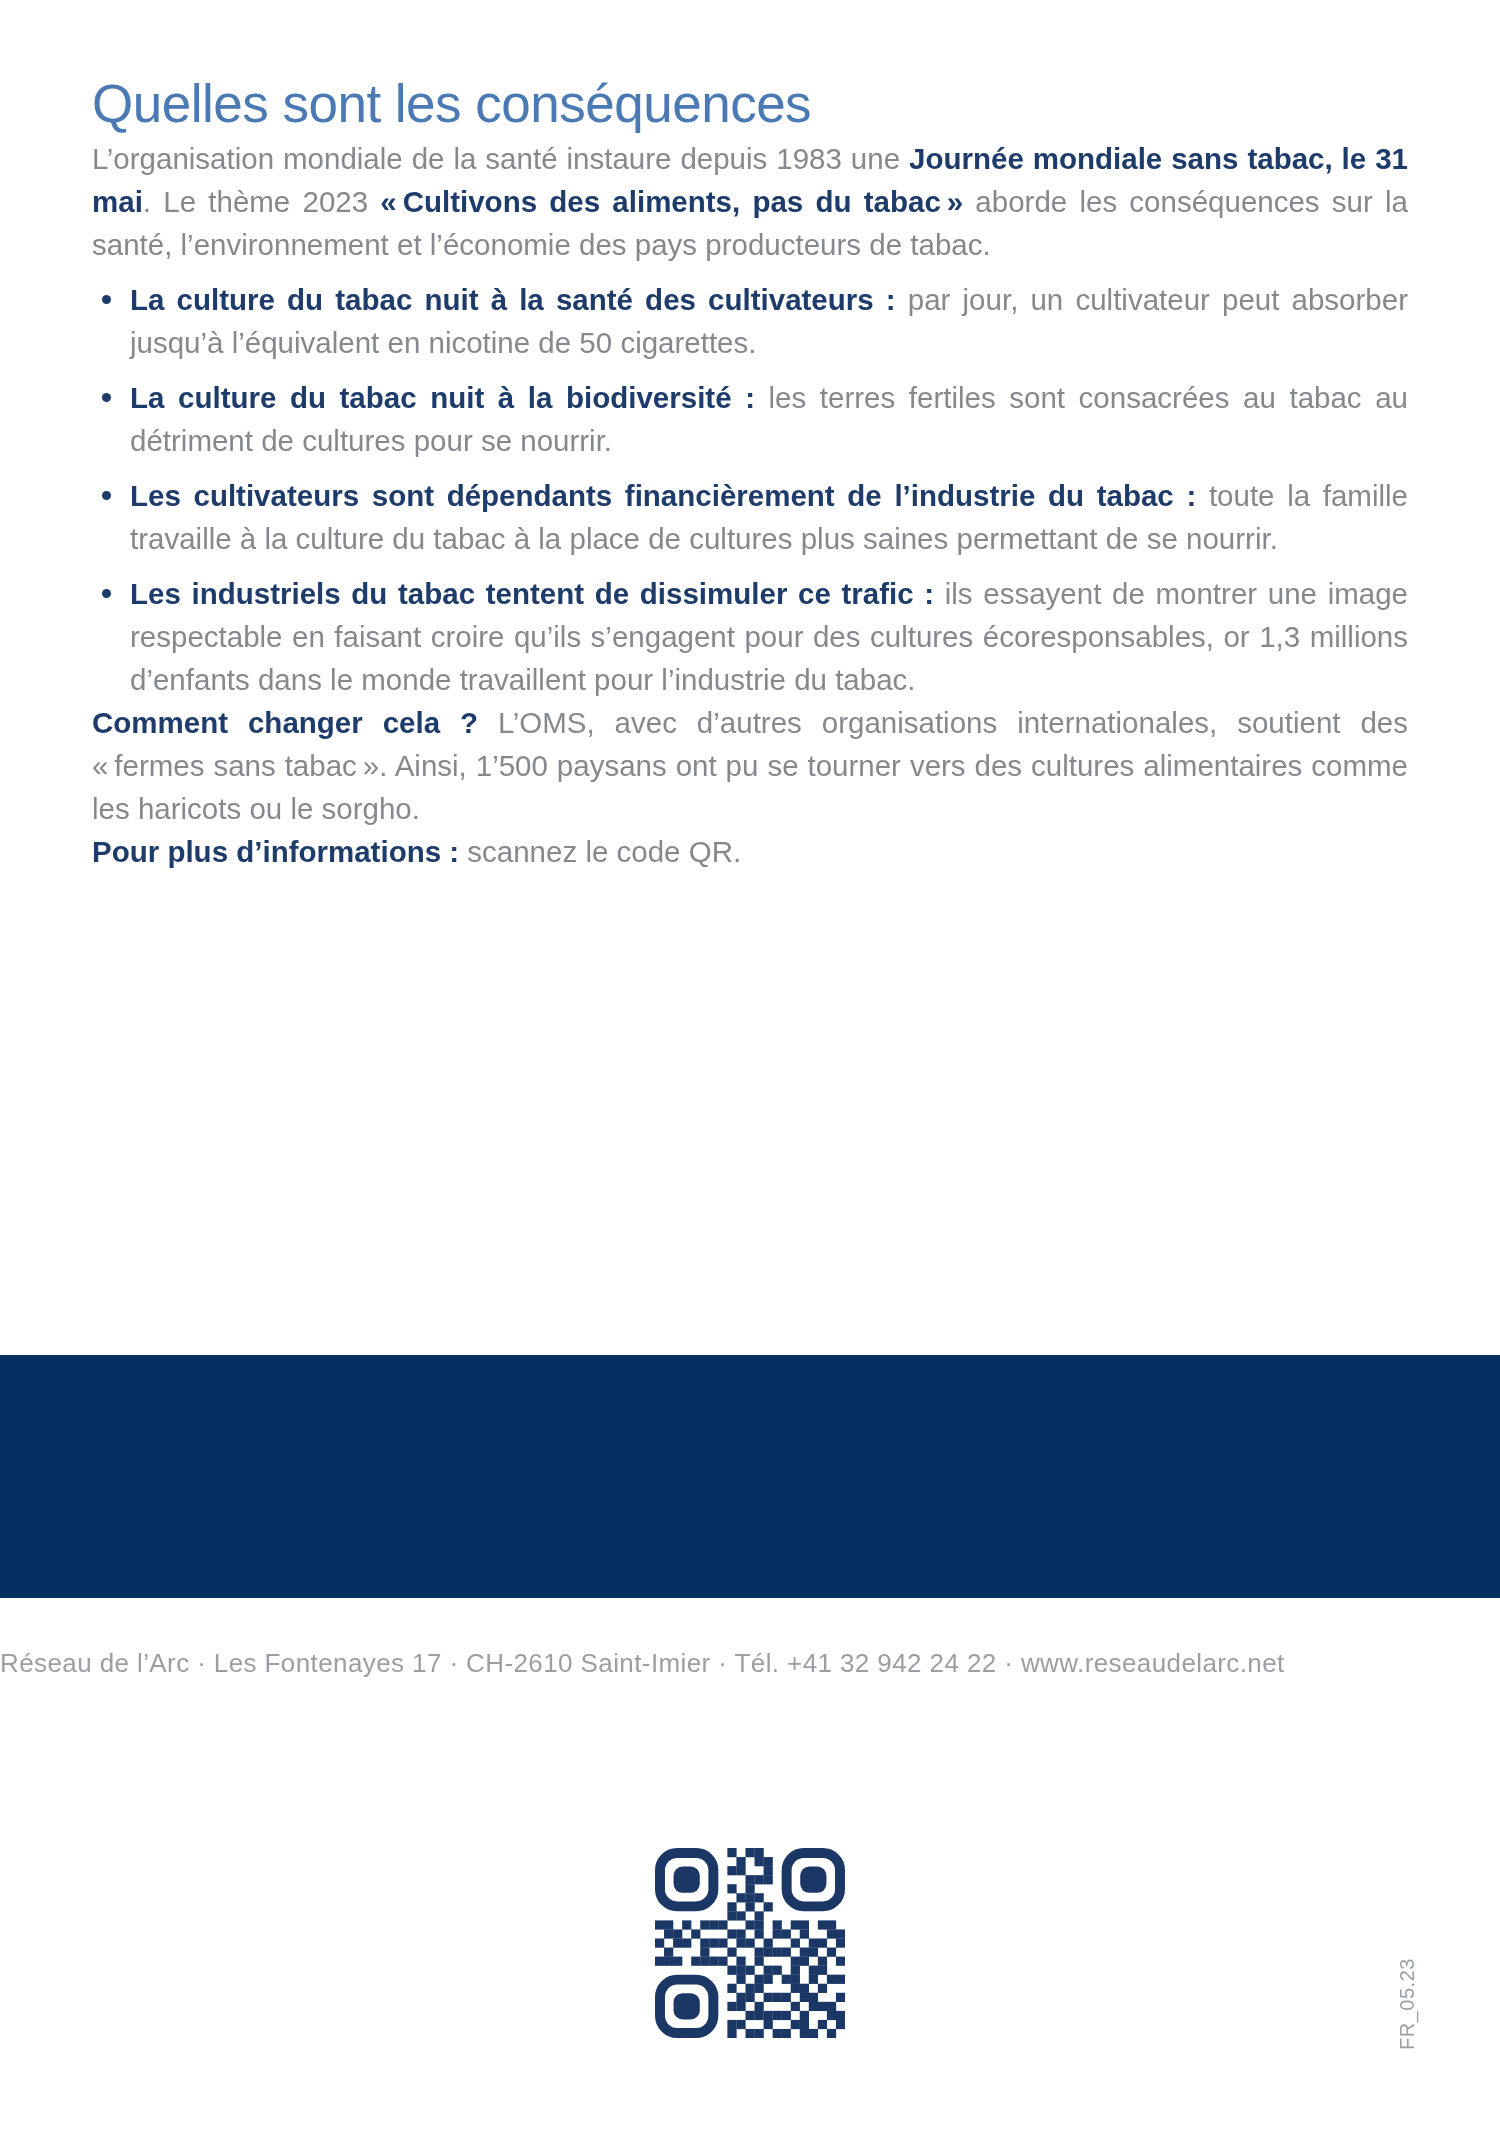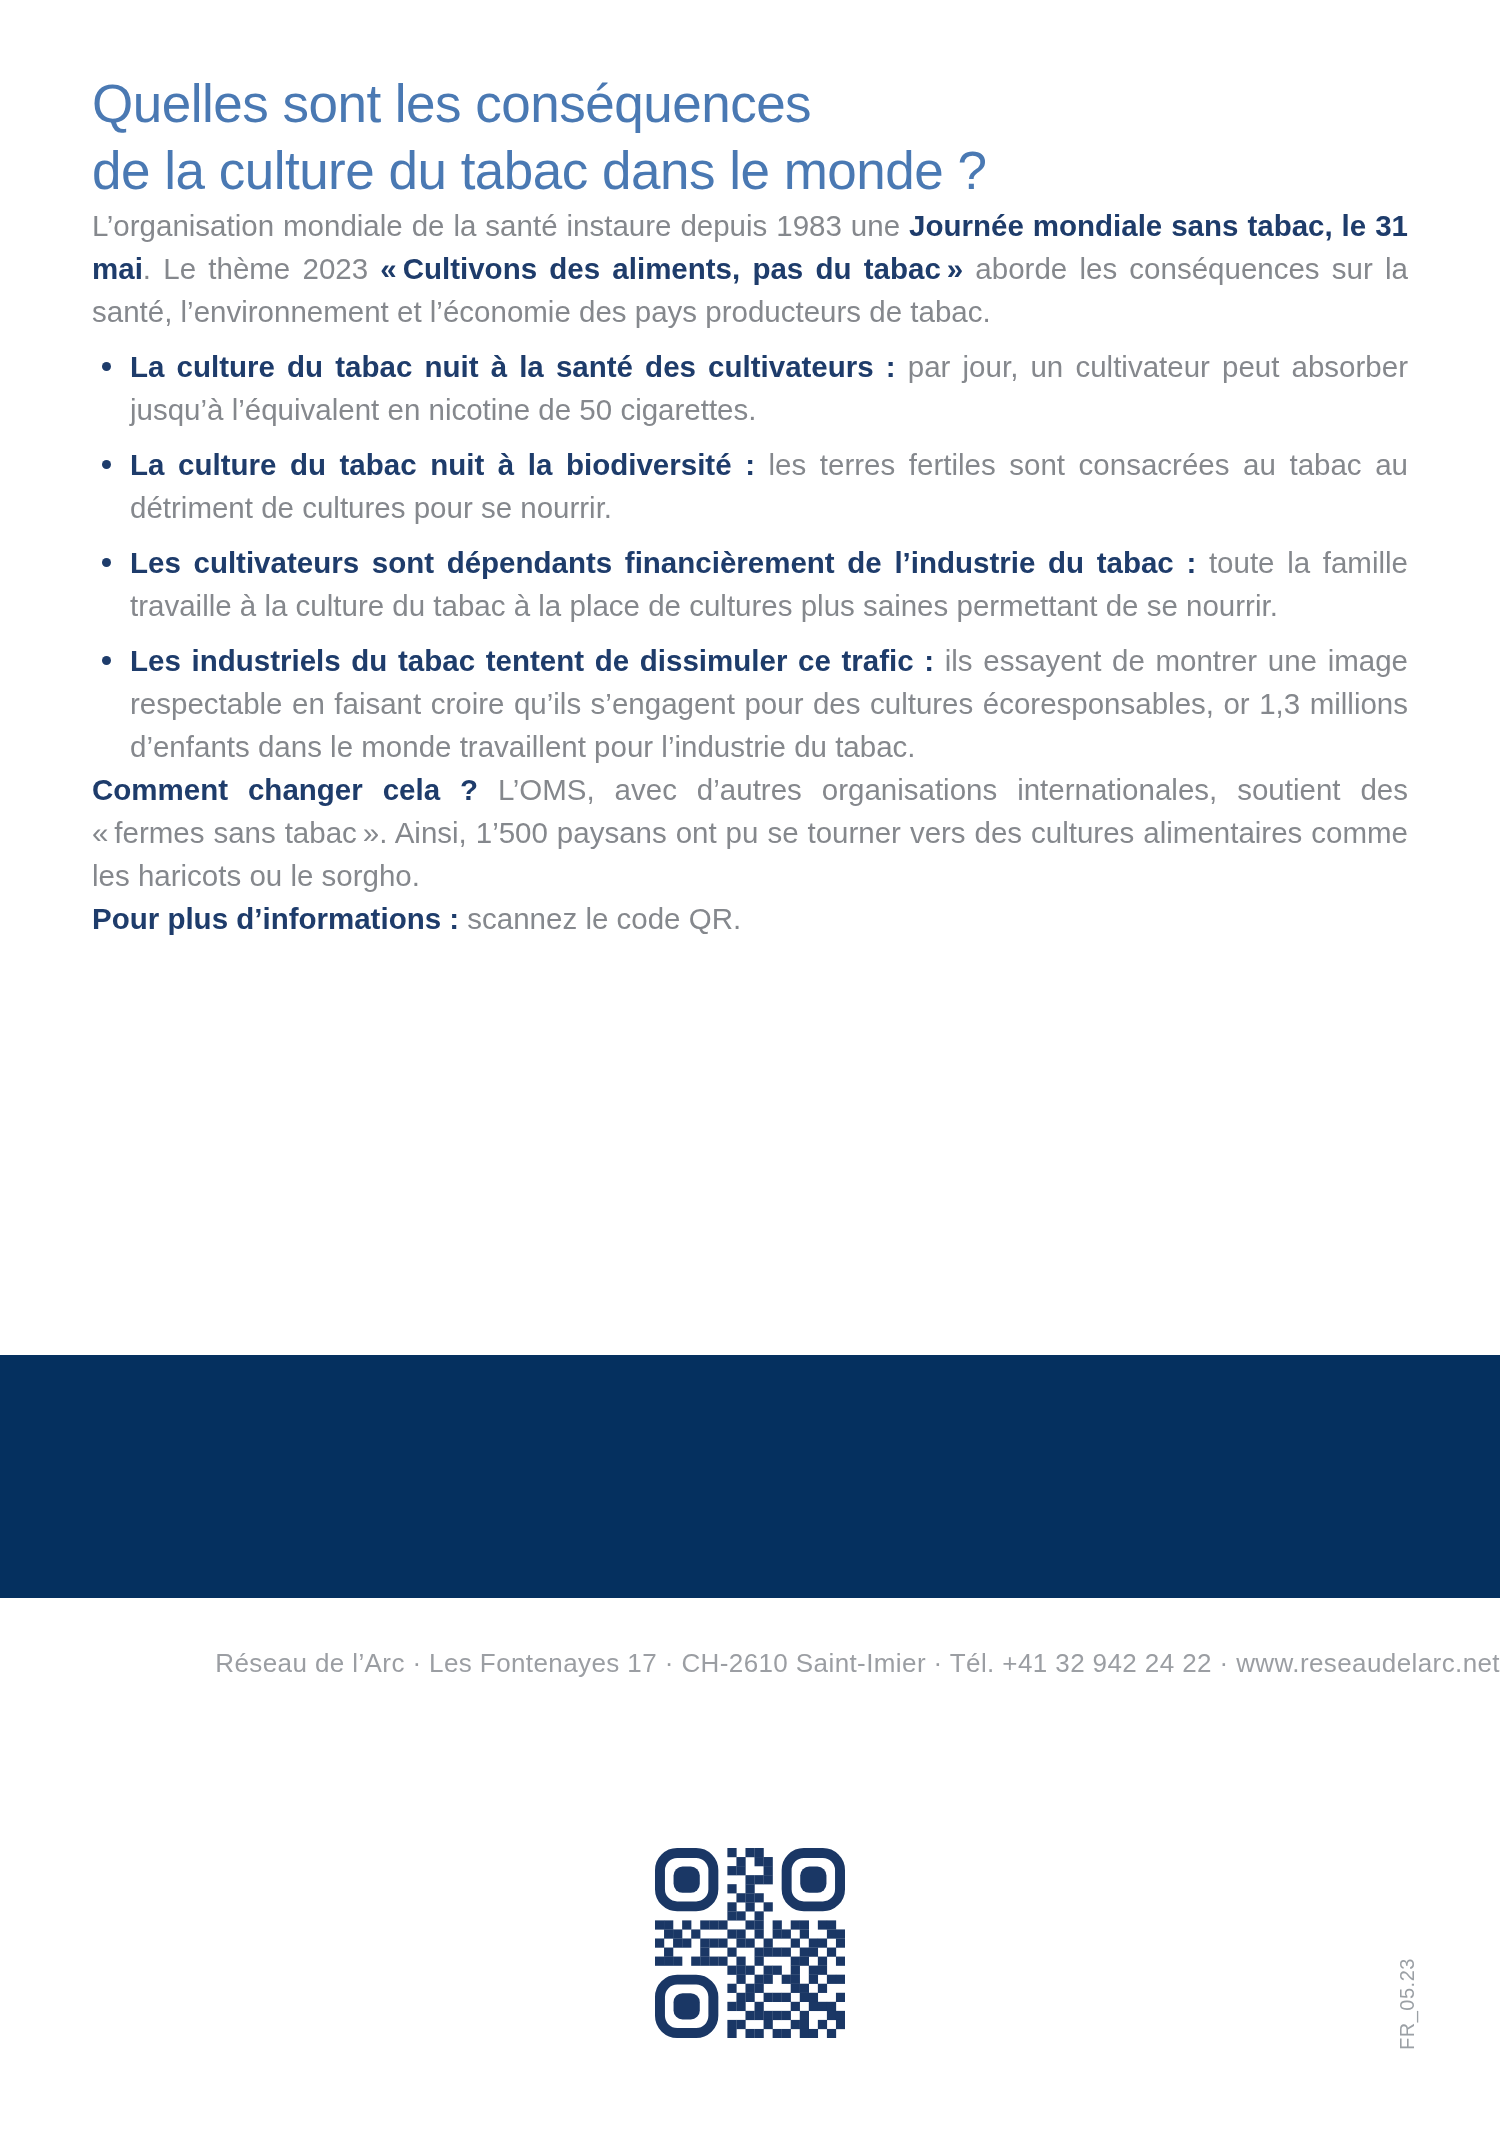--- a/index.html
+++ b/index.html
@@ -82,21 +82,21 @@
     top: 1355px;
     width: 100%;
     height: 243px;
     background: var(--c-band);
   }
   .footer-line {
     position: absolute;
     left: 0;
     top: 1648px;
     width: 100%;
-    text-align: right;
+    text-align: left;
     font-size: 26px;
     letter-spacing: 0.4px;
     color: var(--c-footer);
   }
   .qr-wrap {
     position: absolute;
     left: 655px;
     top: 1848px;
     width: 190px;
     height: 190px;
@@ -120,21 +120,21 @@
     white-space: nowrap;
   }
 </style>
 </head>
 <body>
 
 <div class="page">
 
   <div class="content">
 
-    <h1 class="title"><span>Quelles sont les conséquences</span><br><span>de la culture du tabac dans le monde ?</span></h1>
+    <h1 class="title"><span>Quelles sont les conséquences</span><br></h1>
 
     <p class="body mt-intro"><span>L’organisation mondiale de la santé instaure depuis 1983 une </span><strong class="navy">Journée mondiale sans tabac, le 31 mai</strong><span>. Le thème 2023 </span><strong class="navy">« Cultivons des aliments, pas du tabac »</strong><span> aborde les conséquences sur la santé, l’environnement et l’économie des pays producteurs de tabac.</span></p>
 
 
     <ul class="bullets">
       <li><strong class="navy">La culture du tabac nuit à la santé des cultivateurs :</strong><span> par jour, un cultivateur peut absorber jusqu’à l’équivalent en nicotine de 50 cigarettes.</span></li>
       <li><strong class="navy">La culture du tabac nuit à la biodiversité :</strong><span> les terres fertiles sont consacrées au tabac au détriment de cultures pour se nourrir.</span></li>
       <li><strong class="navy">Les cultivateurs sont dépendants financièrement de l’industrie du tabac :</strong><span> toute la famille travaille à la culture du tabac à la place de cultures plus saines permettant de se nourrir.</span></li>
       <li><strong class="navy">Les industriels du tabac tentent de dissimuler ce trafic :</strong><span> ils essayent de montrer une image respectable en faisant croire qu’ils s’engagent pour des cultures écoresponsables, or 1,3 millions d’enfants dans le monde travaillent pour l’industrie du tabac.</span></li>
     </ul>

